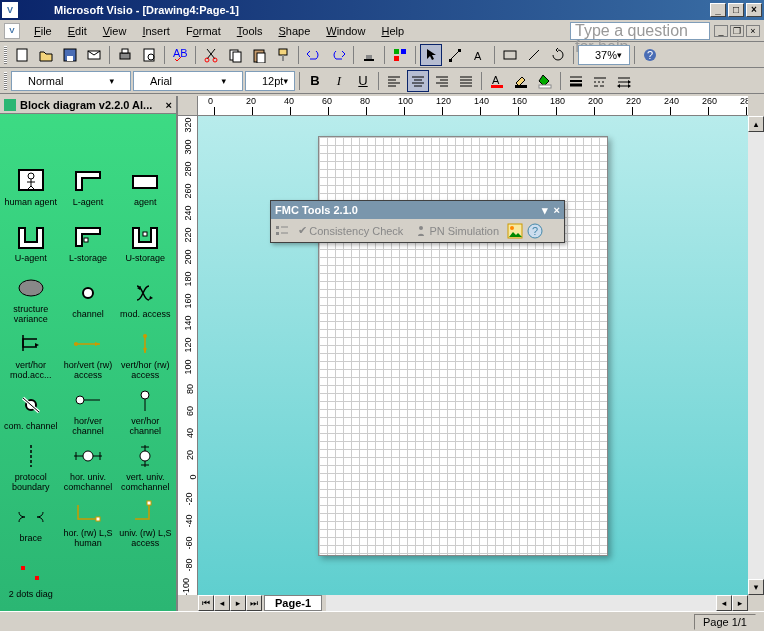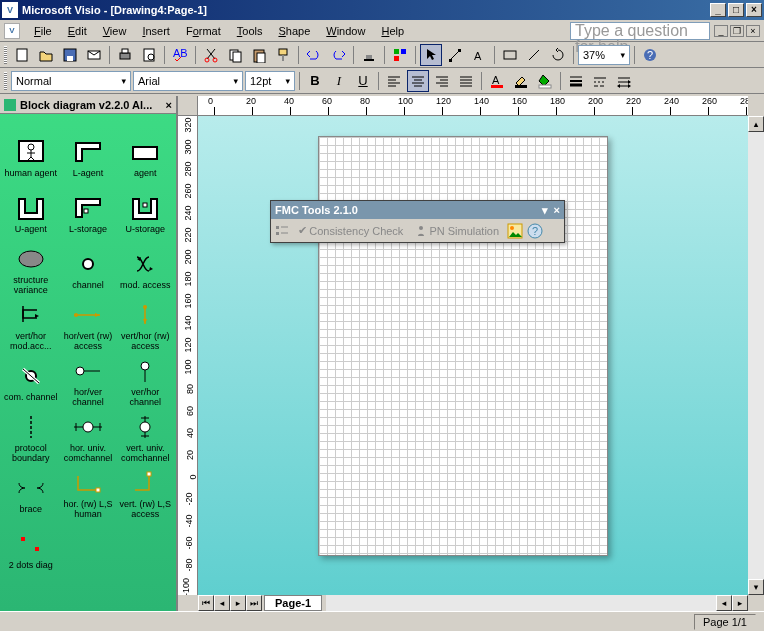--- a/index.html
+++ b/index.html
@@ -1,41 +1,41 @@
 <!DOCTYPE html>
 <html><head>
 <meta charset="utf-8">
 <style>
   * { box-sizing: border-box; margin: 0; padding: 0; font-family: Tahoma, sans-serif; font-size: 11px; }
   body { background: #d4d0c8; width: 764px; height: 631px; overflow: hidden; position: relative; }
   .titlebar { background: linear-gradient(to right, #0a246a, #3a6ea5); height: 20px; display: flex; align-items: center; padding: 0 2px; color: #fff; }
   .titlebar .icon { width: 16px; height: 16px; background: #fff; margin-right: 4px; display:flex; align-items:center; justify-content:center; color:#3a6ea5; font-weight:bold; font-size:9px; }
-  .titlebar .title { font-weight: bold; flex: 1; }
+  .titlebar .title { font-weight: bold; flex: 1; margin-left: 32px; }
   .winbtns { display:flex; gap:2px; }
   .winbtn { width:16px; height:14px; background:#d4d0c8; border:1px solid #fff; border-right-color:#404040; border-bottom-color:#404040; text-align:center; line-height:12px; font-size:10px; font-family:Arial; color:#000; font-weight:bold; cursor:default; }
   .menubar { background:#d4d0c8; height:22px; display:flex; align-items:center; padding:0 4px; border-bottom:1px solid #808080; }
   .menubar .mlogo { width:16px; height:16px; background:#fff; margin-right:6px; display:flex; align-items:center; justify-content:center; color:#3a6ea5; font-weight:bold; font-size:8px; border:1px solid #aaa; }
   .menuitem { padding:2px 8px; cursor:default; }
   .menuitem u { text-decoration: underline; }
   .askbox { margin-left:auto; width:140px; height:18px; border:1px solid #7f9db9; background:#fff; color:#999; padding:0 4px; line-height:16px; font-size:16px; }
   .mdibtns { display:flex; gap:2px; margin-left:4px; }
   .mdibtn { width:14px; height:12px; border:1px solid #808080; background:#d4d0c8; font-size:9px; text-align:center; line-height:10px; }
   .toolbar { background:#d4d0c8; height:26px; border-bottom:1px solid #808080; display:flex; align-items:center; padding:0 4px; gap:2px; }
   .tb-grip { width:3px; height:18px; background:repeating-linear-gradient(#fff 0 1px, #808080 1px 2px); margin-right:2px;}
   .tb-btn { width:22px; height:22px; display:flex; align-items:center; justify-content:center; cursor:default; }
   .tb-sep { width:1px; height:18px; background:#808080; margin:0 2px; }
-  .tb-combo { height:20px; border:1px solid #7f9db9; background:#fff; display:flex; align-items:center; padding:0 4px; }
+  .tb-combo { height:20px; border:1px solid #7f9db9; background:#fff; display:flex; align-items:center; padding:0 16px; }
   .tb-combo .dd { margin-left:auto; color:#000; font-size:9px; }
   svg { display:block; }
   .workspace { position:absolute; top:96px; left:0; right:0; bottom:20px; display:flex; }
   .shapes-panel { width:178px; background:linear-gradient(to bottom, #3ddc84, #2bb673); border-right:2px solid #808080; display:flex; flex-direction:column; }
   .shapes-header { background:#d4d0c8; height:18px; display:flex; align-items:center; padding:0 4px; border-bottom:1px solid #808080; }
   .shapes-header .sicon { width:12px; height:12px; background:#2bb673; margin-right:4px; }
   .shapes-header .stitle { font-weight:bold; flex:1; white-space:nowrap; overflow:hidden; }
-  .shapes-grid { flex:1; overflow:hidden; display:grid; grid-template-columns:repeat(3,1fr); grid-auto-rows:56px; gap:0; padding:16px 2px; }
+  .shapes-grid { flex:1; overflow:hidden; display:grid; grid-template-columns:repeat(3,1fr); grid-auto-rows:56px; gap:0; padding:16px 2px;margin-top:29px; }
   .shape-cell { display:flex; flex-direction:column; align-items:center; justify-content:center; text-align:center; cursor:default; }
   .shape-icon { width:38px; height:28px; display:flex; align-items:center; justify-content:center; }
   .shape-label { font-size:9px; color:#000; line-height:10px; margin-top:2px; width:54px; }
   .canvas-area { flex:1; position:relative; background:#d4d0c8; }
   .ruler-corner { position:absolute; top:0; left:0; width:20px; height:20px; background:#d4d0c8; border-right:1px solid #808080; border-bottom:1px solid #808080; }
   .ruler-h { position:absolute; top:0; left:20px; right:16px; height:20px; background:#fff; border-bottom:1px solid #808080; overflow:hidden; }
   .ruler-v { position:absolute; top:20px; left:0; width:20px; bottom:16px; background:#fff; border-right:1px solid #808080; overflow:hidden; }
   .ruler-tick-h { position:absolute; bottom:0; width:1px; background:#000; }
   .ruler-num-h { position:absolute; top:0; font-size:9px; }
   .ruler-num-v { position:absolute; font-size:9px; transform:rotate(-90deg); transform-origin:center; right:2px; }
@@ -536,21 +536,21 @@
           </div>
           <div class="shape-label">hor. (rw) L,S human</div>
         </div>
         <div class="shape-cell">
           <div class="shape-icon">
             <svg width="36" height="26">
               <path d="M8 20h14v-16" fill="none" stroke="#c90" stroke-width="1.5"></path>
               <rect x="20" y="2" width="4" height="4" fill="#fff" stroke="#c90"></rect>
             </svg>
           </div>
-          <div class="shape-label">vert. (rw) L,S access</div>
+          <div class="shape-label">univ. (rw) L,S access</div>
         </div>
         <div class="shape-cell">
           <div class="shape-icon">
             <svg width="36" height="26">
               <rect x="8" y="6" width="4" height="4" fill="#f00"></rect>
               <rect x="22" y="16" width="4" height="4" fill="#f00"></rect>
             </svg>
           </div>
           <div class="shape-label">2 dots diag</div>
         </div>

